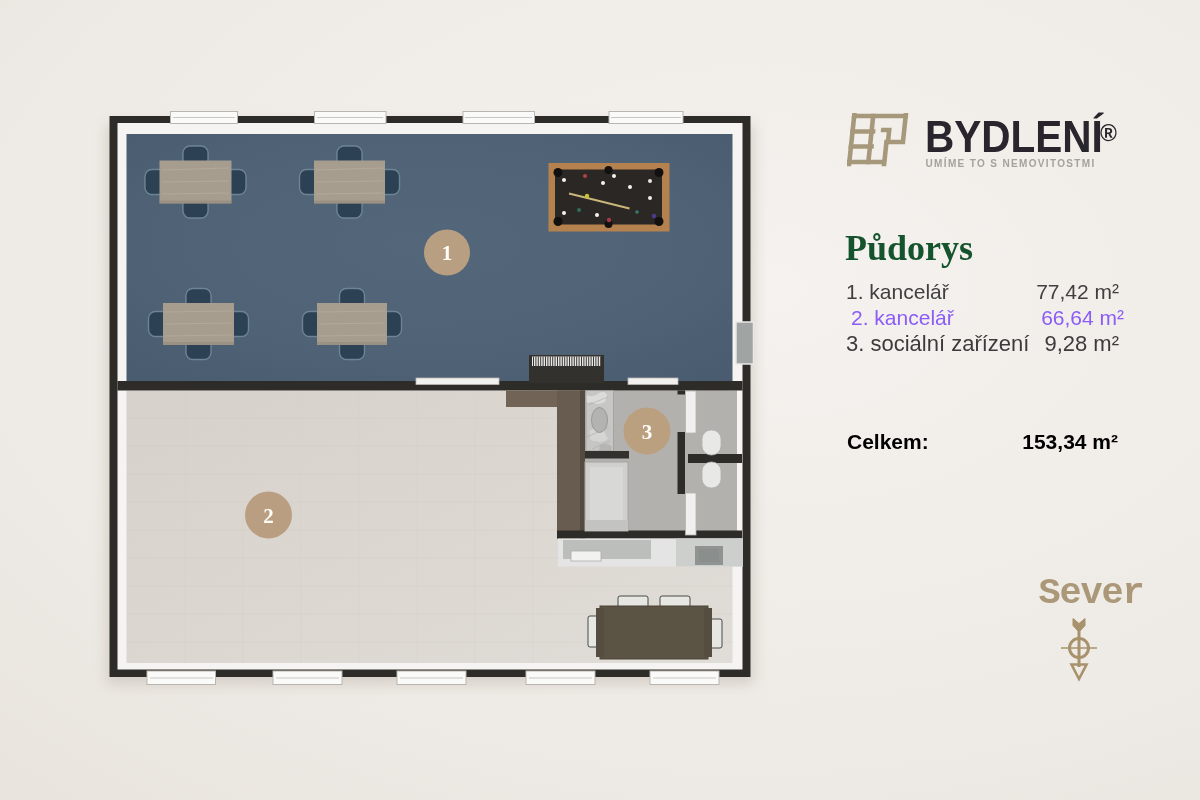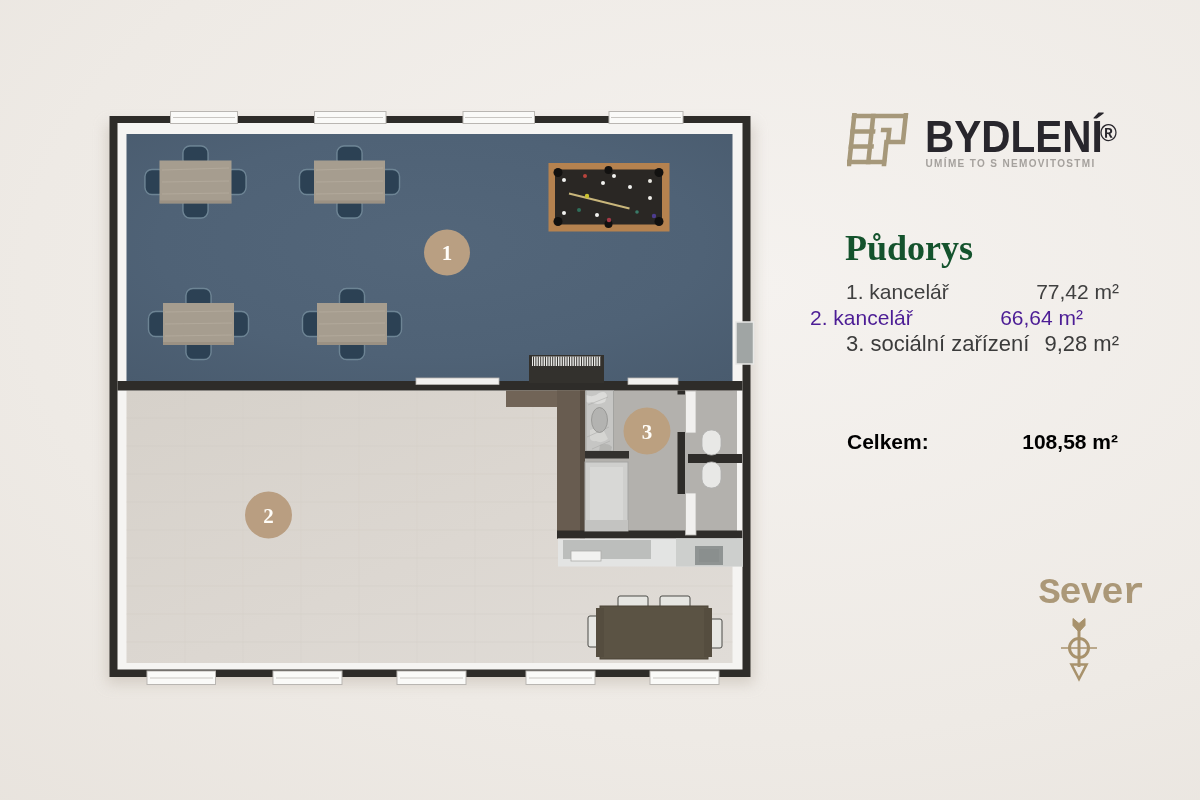--- a/index.html
+++ b/index.html
@@ -343,25 +343,25 @@
 <div class="abs" style="left:924.5px;top:114px;font-size:45px;font-weight:bold;color:#28262c;letter-spacing:0;line-height:1;transform:scaleX(0.90);transform-origin:0 0">BYDLENÍ</div>
 
 <div class="abs" style="left:1100px;top:121.5px;font-size:23px;font-weight:bold;color:#28262c;line-height:1">®</div>
 
 <div class="abs" style="left:925.5px;top:158.5px;font-size:10px;font-weight:bold;color:#a5a19d;letter-spacing:1.35px;line-height:1">UMÍME TO S NEMOVITOSTMI</div>
 
 <div class="abs" style="left:845px;top:227px;font-family:'Liberation Serif',serif;font-size:36px;font-weight:bold;color:#14532d;line-height:1.2">Půdorys</div>
 
 <div class="abs" style="left:846px;top:279px;width:273px;font-size:21px;color:#404040;line-height:25.9px">1. kancelář<span style="float:right">77,42 m²</span></div>
 
-<div class="abs" style="left:810px;top:304.9px;width:273px;font-size:21px;color:#4c1d95;line-height:25.9px">2. kancelář<span style="float:right">66,64 m²</span></div>
+<div class="abs" style="left:851px;top:304.9px;width:273px;font-size:21px;color:#8b5cf6;line-height:25.9px">2. kancelář<span style="float:right">66,64 m²</span></div>
 
 <div class="abs" style="left:846px;top:330.8px;width:273px;font-size:22px;color:#3b3b3b;line-height:25.9px">3. sociální zařízení<span style="float:right">9,28 m²</span></div>
 
-<div class="abs" style="left:847px;top:429px;width:271px;font-size:21px;font-weight:bold;color:#000000;line-height:26px">Celkem:<span style="float:right">108,58 m²</span></div>
+<div class="abs" style="left:847px;top:429px;width:271px;font-size:21px;font-weight:bold;color:#000000;line-height:26px">Celkem:<span style="float:right">153,34 m²</span></div>
 
 <div class="abs" style="left:1038.5px;top:575.2px;font-family:Liberation Mono, monospace;font-size:37px;font-weight:bold;color:#ab9878;letter-spacing:-1.2px;line-height:1">Sever</div>
 
 <svg class="abs" style="left:1058px;top:615px" width="42" height="70" viewBox="0 0 42 70">
 <g stroke="#a8926c" fill="none">
 <path d="M21,14 V52" stroke-width="3"></path>
 <circle cx="21" cy="33" r="9.5" stroke-width="3"></circle>
 <path d="M3,33 H39" stroke-width="1.6"></path>
 <path d="M13.5,49.5 L21,64 L28.5,49.5 Z" stroke-width="2.6" stroke-linejoin="miter"></path>
 <path d="M21,17 L15,10.5 L15,3.5 L21,8.5 L27,3.5 L27,10.5 Z" fill="#a8926c" stroke-width="1"></path>

